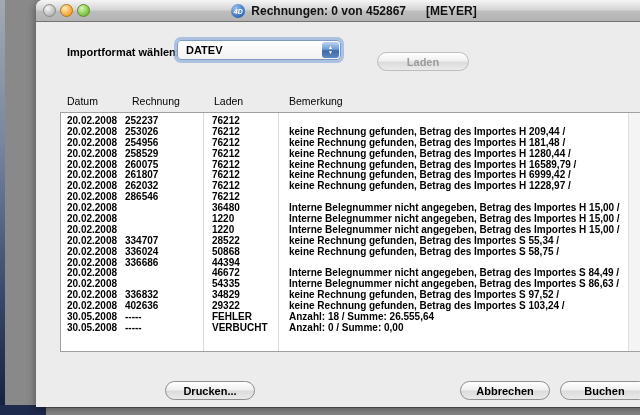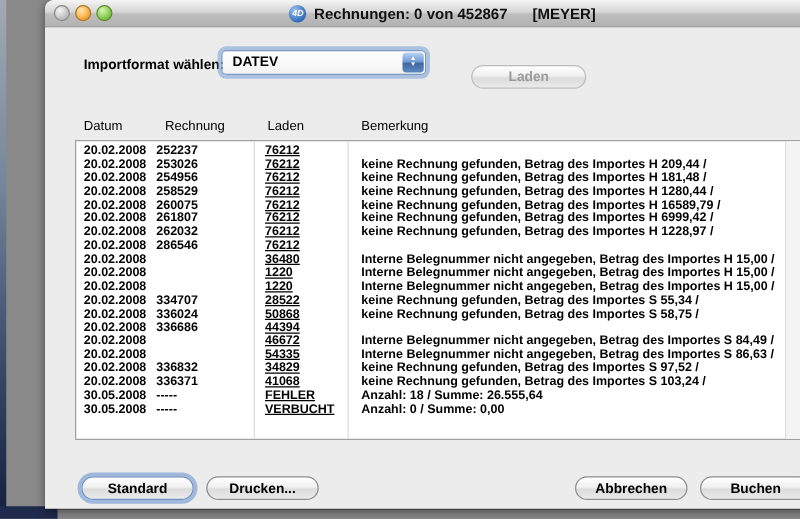--- a/index.html
+++ b/index.html
@@ -62,21 +62,21 @@
   .listbox{position:absolute;left:24px;top:112px;width:584px;height:240px;box-sizing:border-box;
     background:#ffffff;border:1px solid #a0a0a0;}
   .col-sep{position:absolute;top:0;width:1px;height:100%;background:#dcdcdc;}
   .sep-1{left:142px;} .sep-2{left:217px;}
   .scroll-track{position:absolute;right:0;top:0;width:15px;height:100%;
     background:#f4f4f4;border-left:1px solid #dedede;box-sizing:border-box;}
   .rows{position:absolute;left:0;top:2px;width:100%;}
   .row{position:relative;height:10.9px;font-size:10px;font-weight:bold;color:#000;
     white-space:nowrap;}
   .row span{position:absolute;top:0;line-height:11px;}
-  .c-datum{left:6px;} .c-rechnung{left:64px;} .c-kunde{left:151px;text-decoration:underline;} .c-bemerkung{left:228px;}
+  .c-datum{left:6px;} .c-rechnung{left:64px;} .c-kunde{left:151px;} .c-bemerkung{left:228px;}
 
   .resize-grip{position:absolute;right:1px;bottom:1px;width:14px;height:13px;
     background:repeating-linear-gradient(135deg,#f2f2f2 0 2px,#9e9e9e 2px 3px,#f2f2f2 3px 5px);}
 </style>
 </head>
 <body>
 
 <div class="backdrop-left"></div>
 <div class="backdrop-bottom"></div>
 <div class="backdrop-corner"></div>
@@ -211,39 +211,38 @@
           <span class="c-bemerkung">Interne Belegnummer nicht angegeben, Betrag des Importes S 86,63 /</span>
         </div>
         <div class="row">
           <span class="c-datum">20.02.2008</span>
           <span class="c-rechnung">336832</span>
           <span class="c-kunde">34829</span>
           <span class="c-bemerkung">keine Rechnung gefunden, Betrag des Importes S 97,52 /</span>
         </div>
         <div class="row">
           <span class="c-datum">20.02.2008</span>
-          <span class="c-rechnung">336371</span>
-          <span class="c-kunde">41068</span>
+          <span class="c-rechnung">402636</span>
+          <span class="c-kunde">29322</span>
           <span class="c-bemerkung">keine Rechnung gefunden, Betrag des Importes S 103,24 /</span>
         </div>
         <div class="row">
           <span class="c-datum">30.05.2008</span>
           <span class="c-rechnung">-----</span>
           <span class="c-kunde">FEHLER</span>
           <span class="c-bemerkung">Anzahl: 18 / Summe: 26.555,64</span>
         </div>
         <div class="row">
           <span class="c-datum">30.05.2008</span>
           <span class="c-rechnung">-----</span>
           <span class="c-kunde">VERBUCHT</span>
           <span class="c-bemerkung">Anzahl: 0 / Summe: 0,00</span>
         </div>
       </div>
     <div class="scroll-track"></div>
   </div>
 
-  <button class="btn btn-standard">Standard</button>
   <button class="btn btn-abbrechen">Abbrechen</button>
   <button class="btn btn-drucken">Drucken...</button>
   <button class="btn btn-buchen">Buchen</button>
 
   <div class="resize-grip"></div>
 </div>
 
 </body></html>

